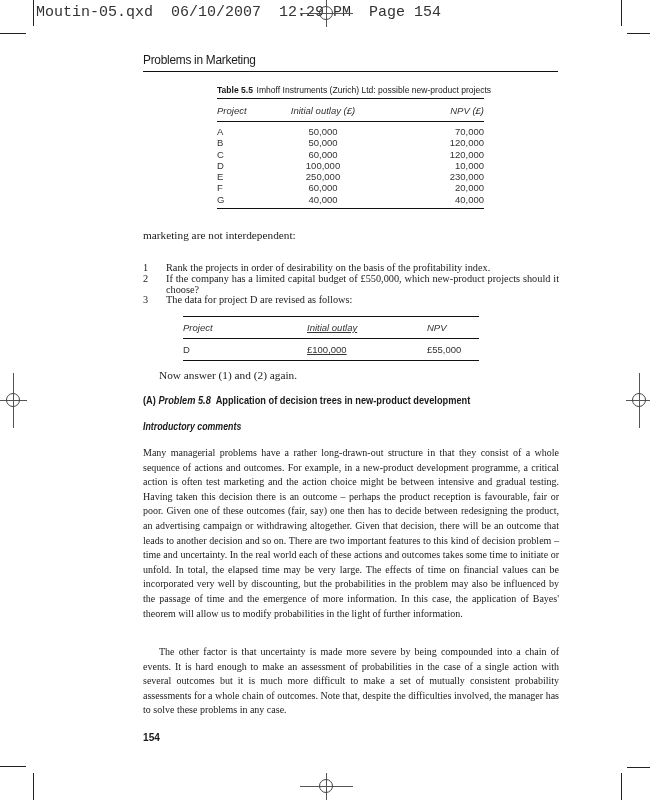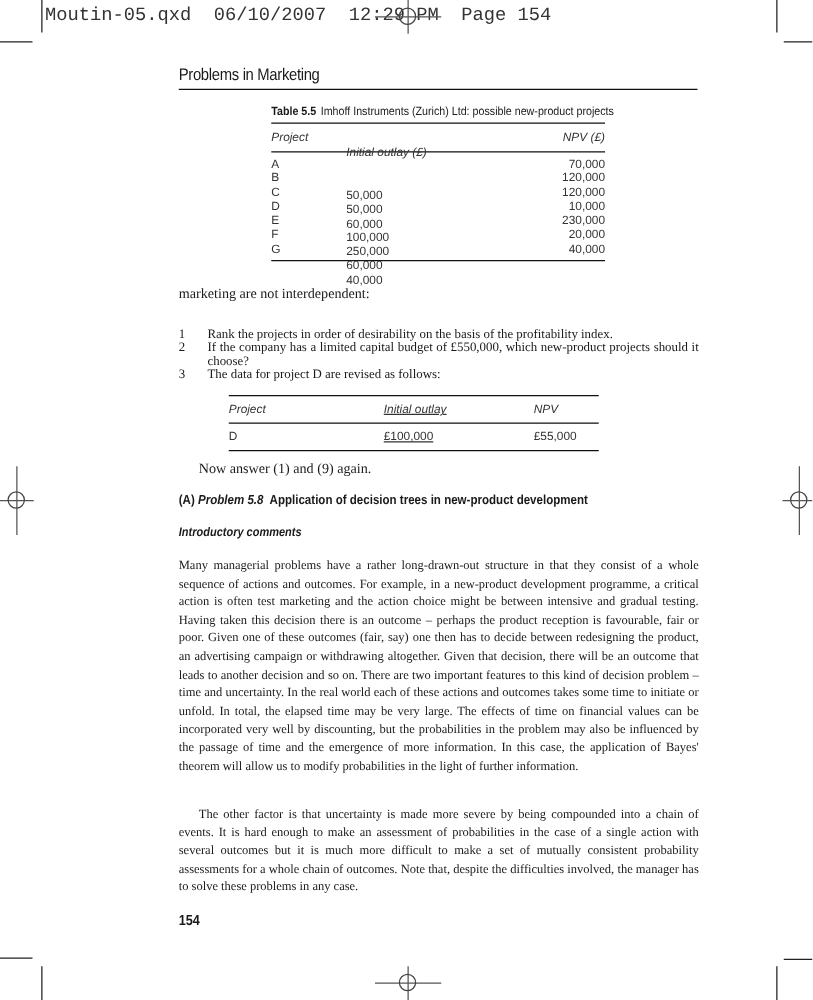--- a/index.html
+++ b/index.html
@@ -28,21 +28,21 @@
       position: absolute; left: 217px; top: 84px; font-size: 9.5px; white-space: nowrap;
       font-family: "Liberation Sans", "DejaVu Sans", sans-serif; transform: scaleX(0.9); transform-origin: left;
     }
     .table-caption b { font-weight: bold; margin-right: 4px; }
 
     .t1 { position: absolute; left: 217px; top: 98px; width: 267px; font-family: "Liberation Sans", "DejaVu Sans", sans-serif; font-size: 9.5px; }
     .t1 .rule { height: 1px; background: #111; }
     .t1 .hdr { display: flex; height: 22px; align-items: center; font-style: italic; color: #333; }
     .t1 .row { display: flex; height: 11.3px; line-height: 11.3px; color: #333; }
     .t1 .c1 { width: 60px; }
-    .t1 .c2 { width: 92px; text-align: left; margin-top: 25px; }
+    .t1 .c2 { width: 92px; text-align: center; }
     .t1 .c3 { flex: 1; text-align: right; }
     .t1 .body { padding: 4px 0 3px 0; }
 
     .para { position: absolute; left: 143px; width: 416px; font-size: 10px; line-height: 14.6px; text-align: justify; }
     .lead { position: absolute; left: 143px; top: 229px; font-size: 11.3px; }
 
     .qlist { position: absolute; left: 143px; top: 263px; width: 416px; font-size: 10.3px; line-height: 10.8px; }
     .qitem { display: flex; }
     .qnum { width: 23px; flex: none; }
     .qtext { flex: 1; text-align: justify; }
@@ -187,21 +187,21 @@
   </div>
   <div class="rule"></div>
   <div class="r">
     <span class="c1">D</span>
     <span class="c2">£100,000</span>
     <span class="c3">£55,000</span>
   </div>
   <div class="rule"></div>
 </div>
 
-<div class="now">Now answer (1) and (9) again.</div>
+<div class="now">Now answer (1) and (2) again.</div>
 
 <div class="problem-heading">
   <span>(A)</span>
   <i>Problem 5.8</i>
   <span>Application of decision trees in new-product development</span>
 </div>
 <div class="sub-heading">Introductory comments</div>
 
 <div class="para" style="top:446px;">Many managerial problems have a rather long-drawn-out structure in that they consist of a whole sequence of actions and outcomes. For example, in a new-product development programme, a critical action is often test marketing and the action choice might be between intensive and gradual testing. Having taken this decision there is an outcome – perhaps the product reception is favourable, fair or poor. Given one of these outcomes (fair, say) one then has to decide between redesigning the product, an advertising campaign or withdrawing altogether. Given that decision, there will be an outcome that leads to another decision and so on. There are two important features to this kind of decision problem – time and uncertainty. In the real world each of these actions and outcomes takes some time to initiate or unfold. In total, the elapsed time may be very large. The effects of time on financial values can be incorporated very well by discounting, but the probabilities in the problem may also be influenced by the passage of time and the emergence of more information. In this case, the application of Bayes' theorem will allow us to modify probabilities in the light of further information.</div>
 <div class="para indent" style="top:645px;">The other factor is that uncertainty is made more severe by being compounded into a chain of events. It is hard enough to make an assessment of probabilities in the case of a single action with several outcomes but it is much more difficult to make a set of mutually consistent probability assessments for a whole chain of outcomes. Note that, despite the difficulties involved, the manager has to solve these problems in any case.</div>

